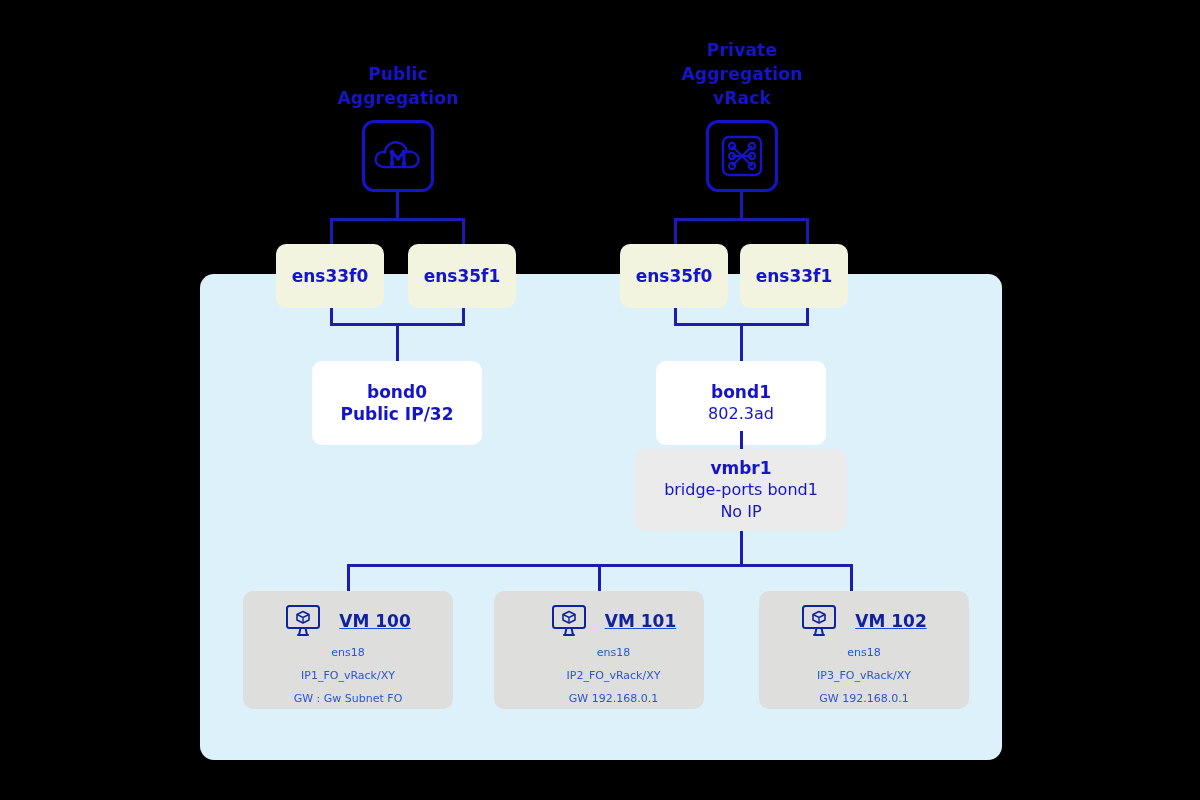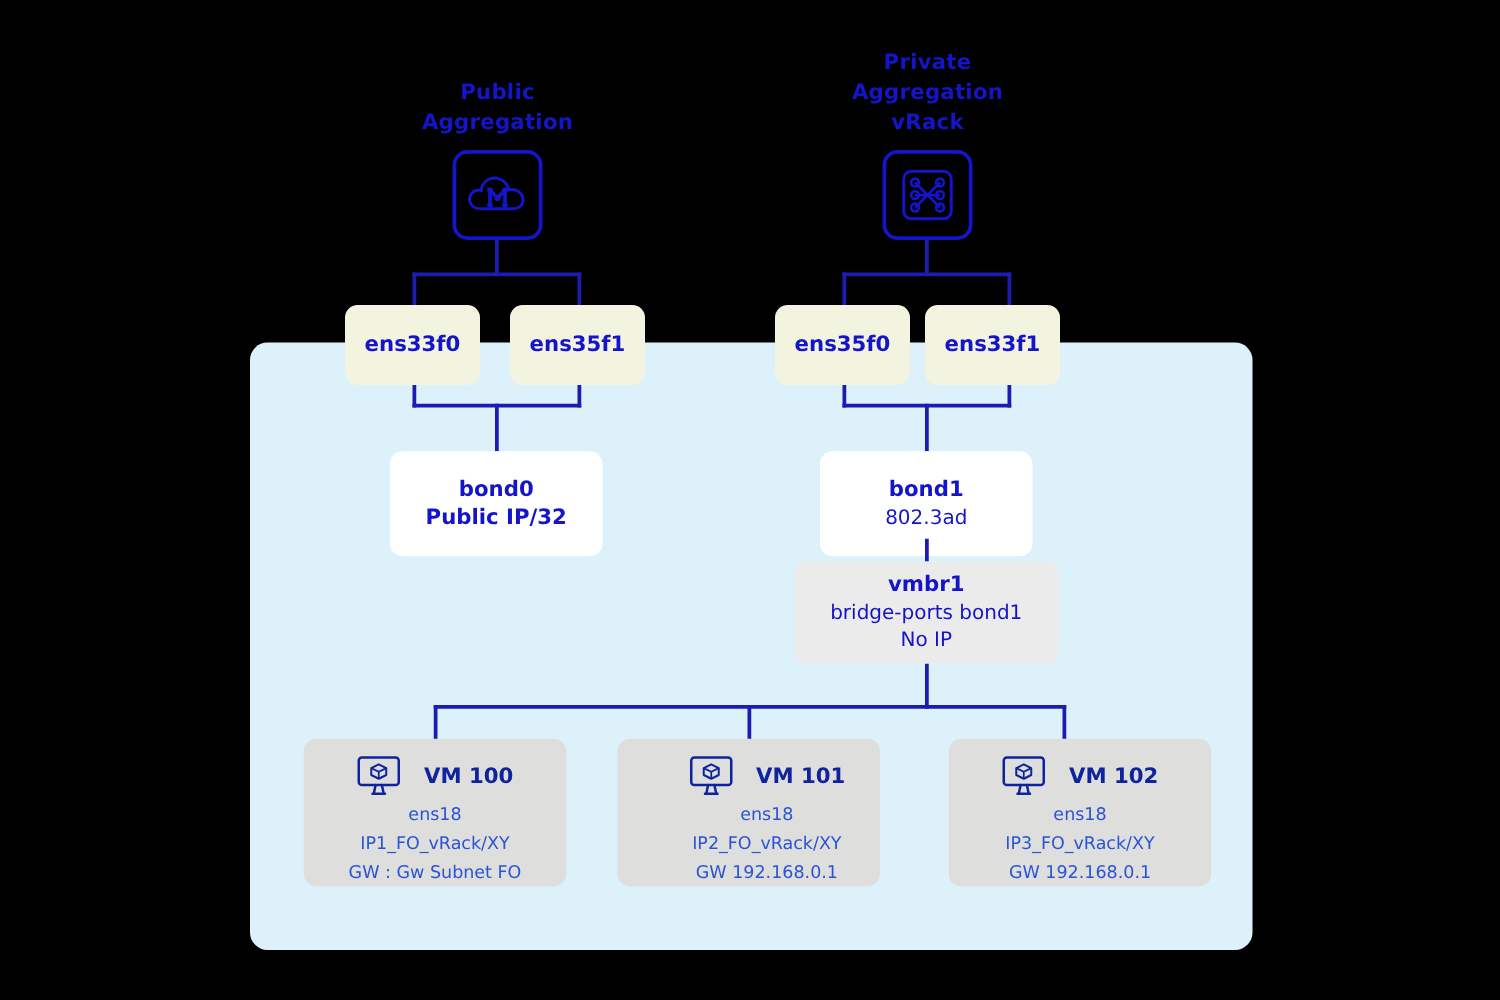--- a/index.html
+++ b/index.html
@@ -107,29 +107,30 @@
     border-radius: 10px;
     color: #1a4fd6;
     padding-top: 10px;
   }
   .vm .vm-head {
     display: flex;
     align-items: center;
     justify-content: center;
     gap: 14px;
     height: 40px;
+    text-decoration: underline;
   }
   .vm .vm-name {
     font-weight: bold;
     font-size: 17px;
     color: #10239e;
   }
   .vm .vm-line {
     text-align: center;
-    font-size: 14px;
+    font-size: 11px;
     line-height: 23px;
     color: #2a54d4;
   }
   .vm-icon { width: 40px; height: 34px; display: block; }
 </style>
 </head>
 <body>
 
 <div id="canvas">
 

